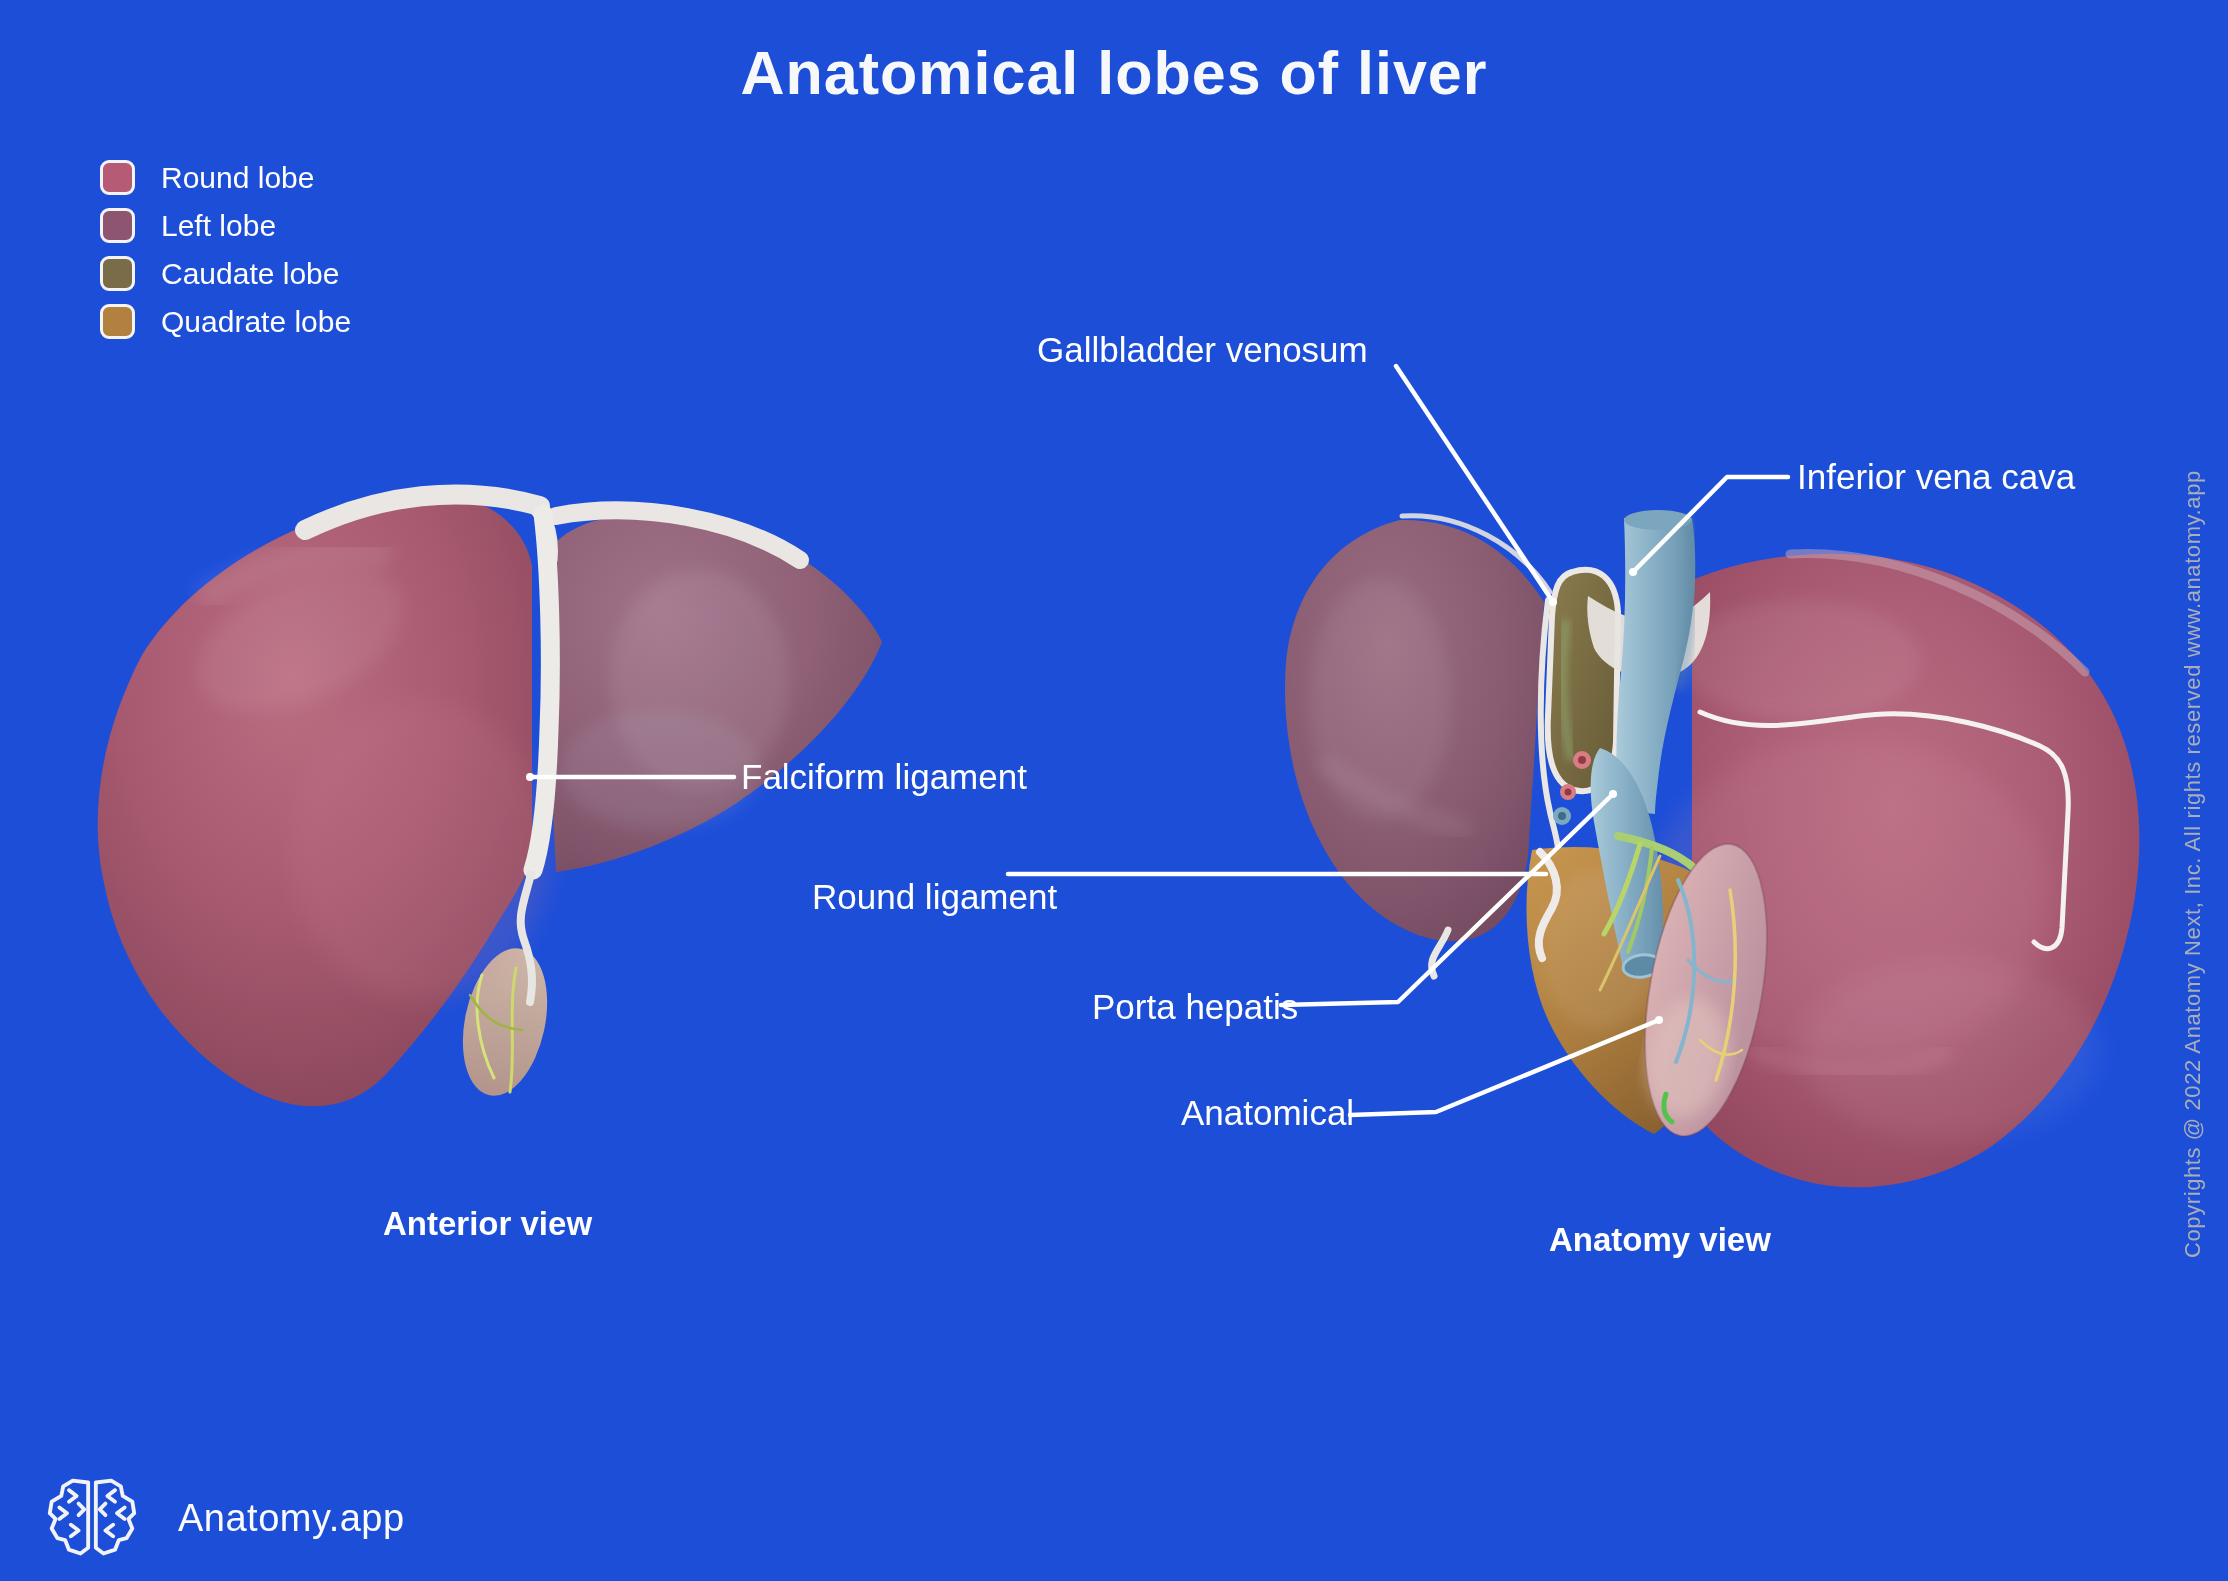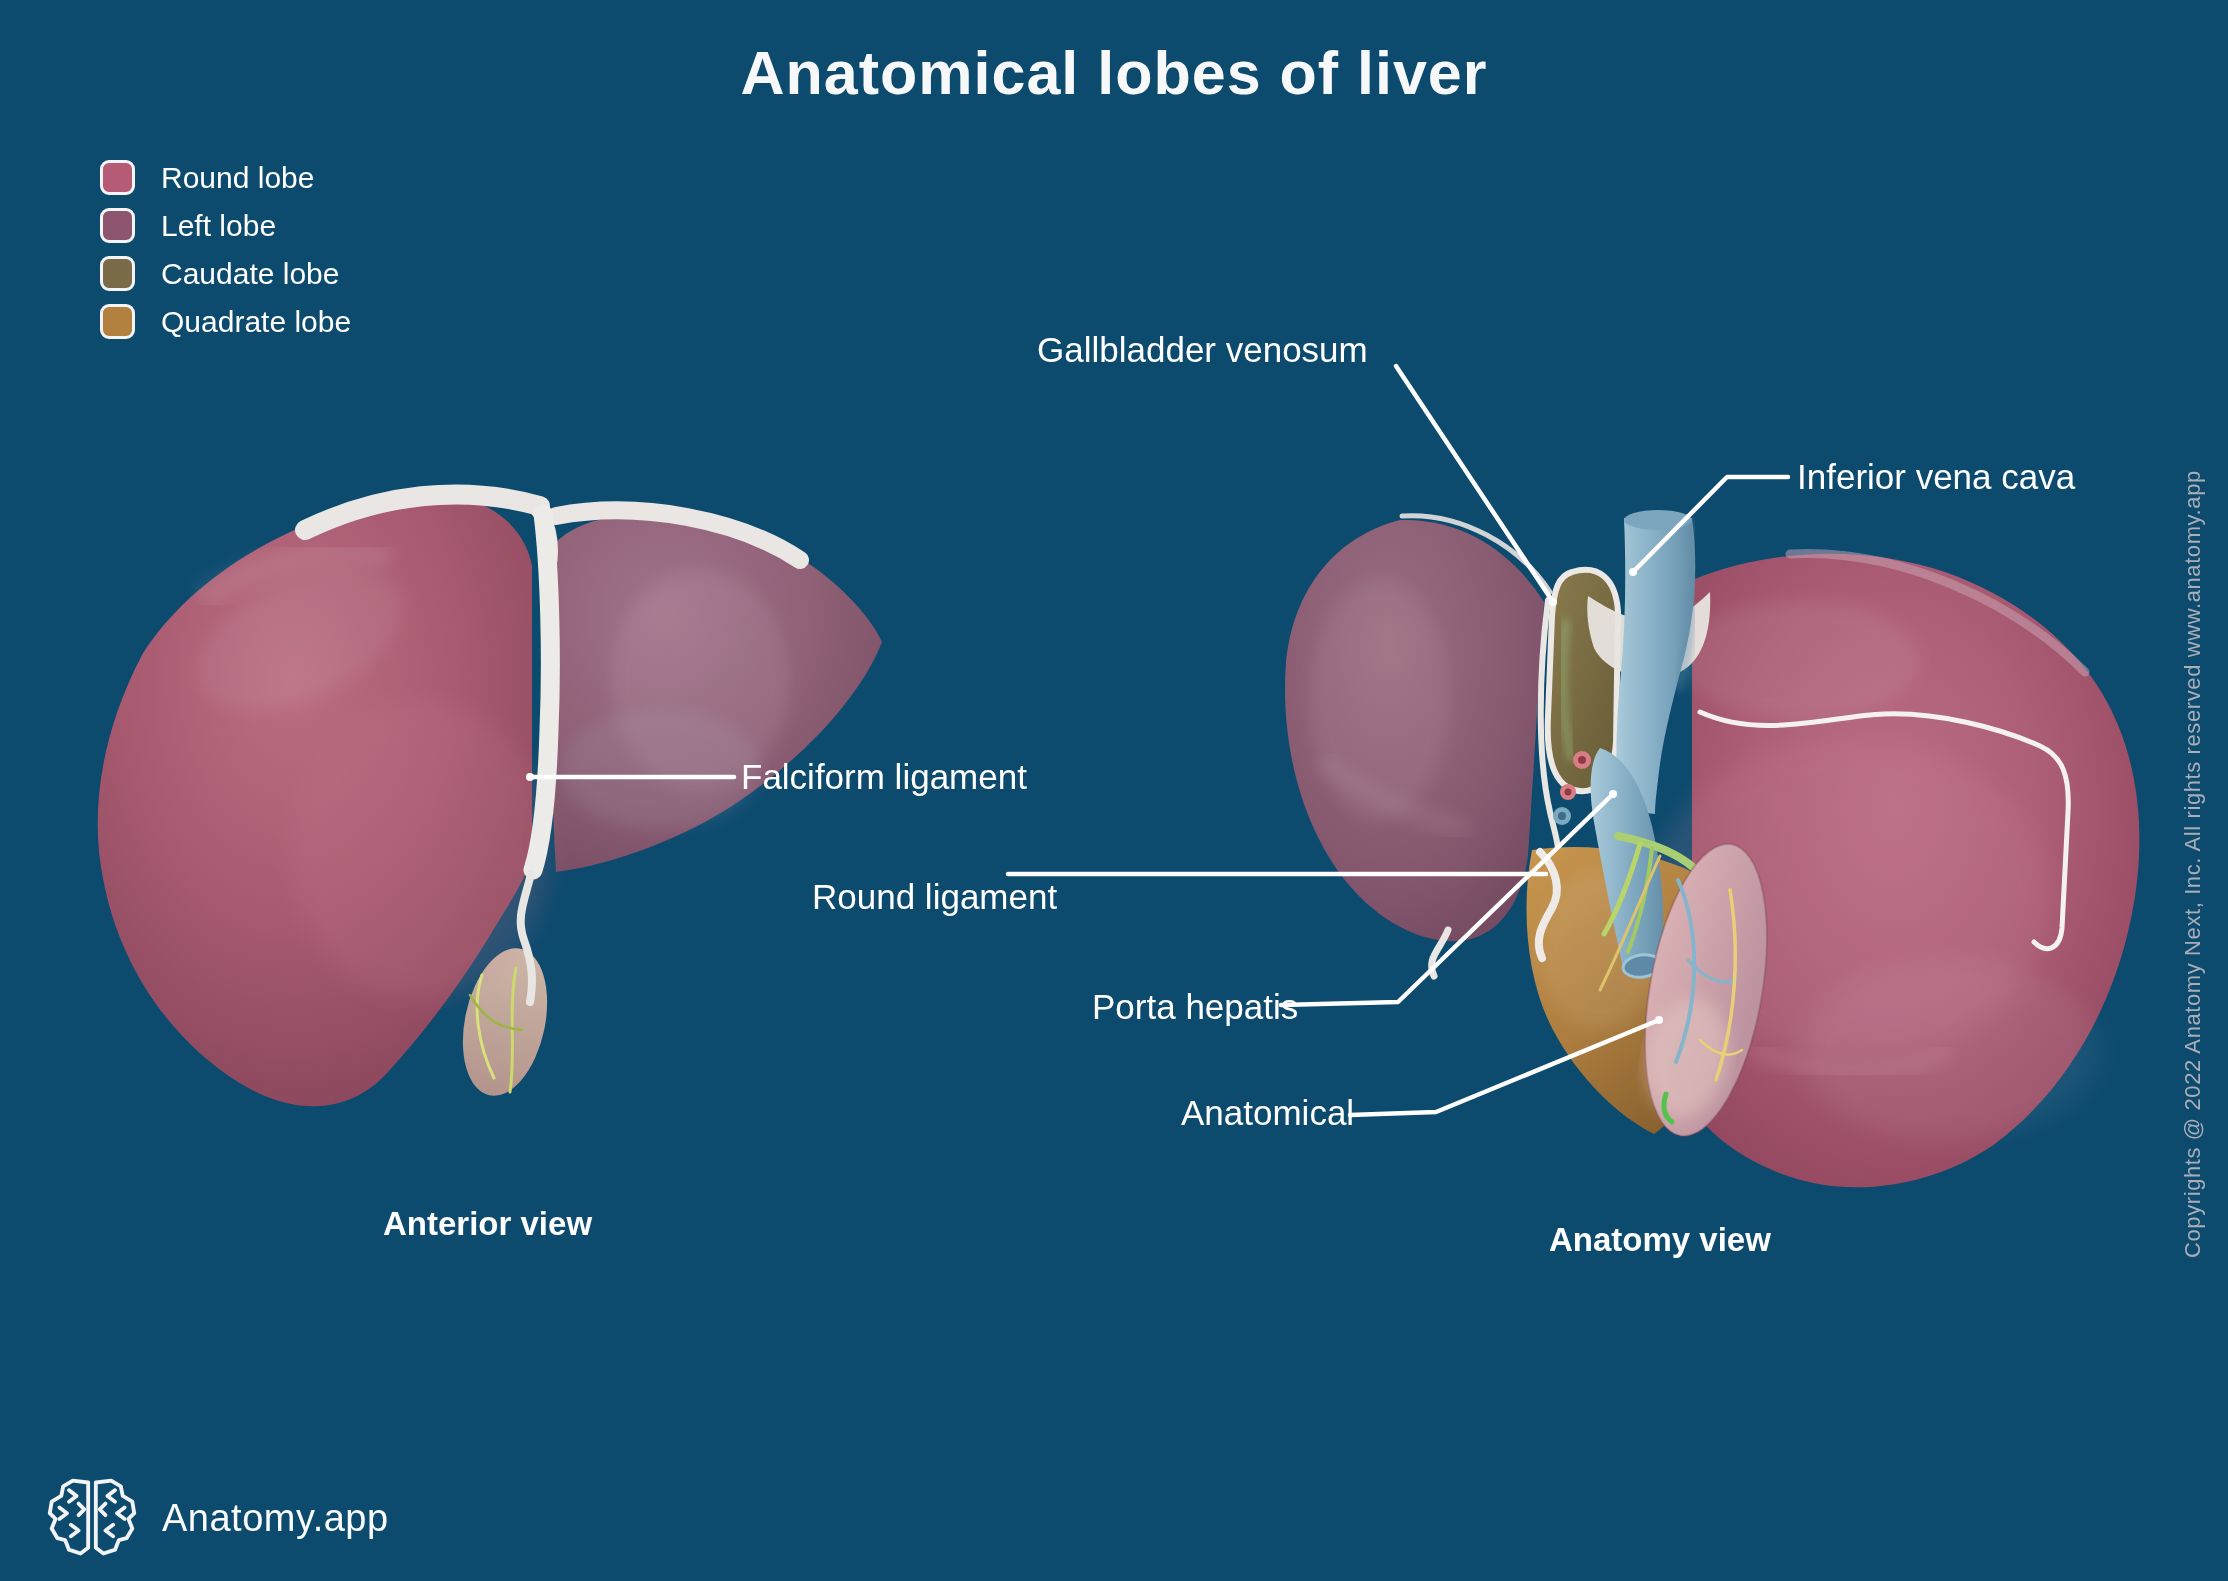--- a/index.html
+++ b/index.html
@@ -1,18 +1,18 @@
 <!DOCTYPE html>
 <html><head>
 <meta charset="utf-8">
 <style>
   html,body{margin:0;padding:0;background:#131827;}
   #canvas{
     position:relative;width:2228px;height:1581px;overflow:hidden;
-    background:#0c4a6e;font-family:"Liberation Sans",sans-serif;
+    background:#1d4ed8;font-family:"Liberation Sans",sans-serif;
   }
   #art{position:absolute;left:0;top:0;z-index:1;}
   .txt{position:absolute;z-index:2;color:#ffffff;white-space:nowrap;
        font-family:"Liberation Sans",sans-serif;}
   #title{left:0;right:0;top:38px;text-align:center;font-size:61px;
          font-weight:800;letter-spacing:1px;color:#f7f8fa;}
   
   #legend{position:absolute;left:100px;top:160px;z-index:2;}
   .leg-row{display:flex;align-items:center;margin-bottom:13px;height:35px;}
   .leg-swatch{width:35px;height:35px;border-radius:9px;border:3px solid #f4f4f6;
@@ -23,21 +23,21 @@
   #lbl-ligamentum-venosum{left:1037px;top:329px;}
   #lbl-inferior-vena-cava{left:1797px;top:456px;}
   #lbl-falciform-ligament{left:741px;top:756px;}
   #lbl-round-ligament{left:812px;top:876px;text-align:right;}
   #lbl-porta-hepatis{left:1092px;top:986px;}
   #lbl-gallbladder{left:1181px;top:1092px;}
   .caption{font-size:33px;font-weight:700;text-align:right;}
   #cap-anterior{left:383px;top:1205px;}
   #cap-inferior{left:1549px;top:1221px;}
   
-  #brand{position:absolute;left:44px;top:1476px;z-index:2;display:flex;align-items:center;}
+  #brand{position:absolute;left:44px;top:1476px;z-index:2;display:flex;align-items:center;gap:16px;}
   #brand-text{color:#fafbfc;font-size:38px;font-weight:500;margin-left:22px;letter-spacing:0.5px;}
   
   #copyright{position:absolute;left:2180px;top:1258px;z-index:2;
              transform:rotate(-90deg);transform-origin:left top;
              color:#a9aeb8;font-size:22px;letter-spacing:0.6px;white-space:nowrap;
              line-height:26px;}
 </style>
 </head>
 <body>
 

